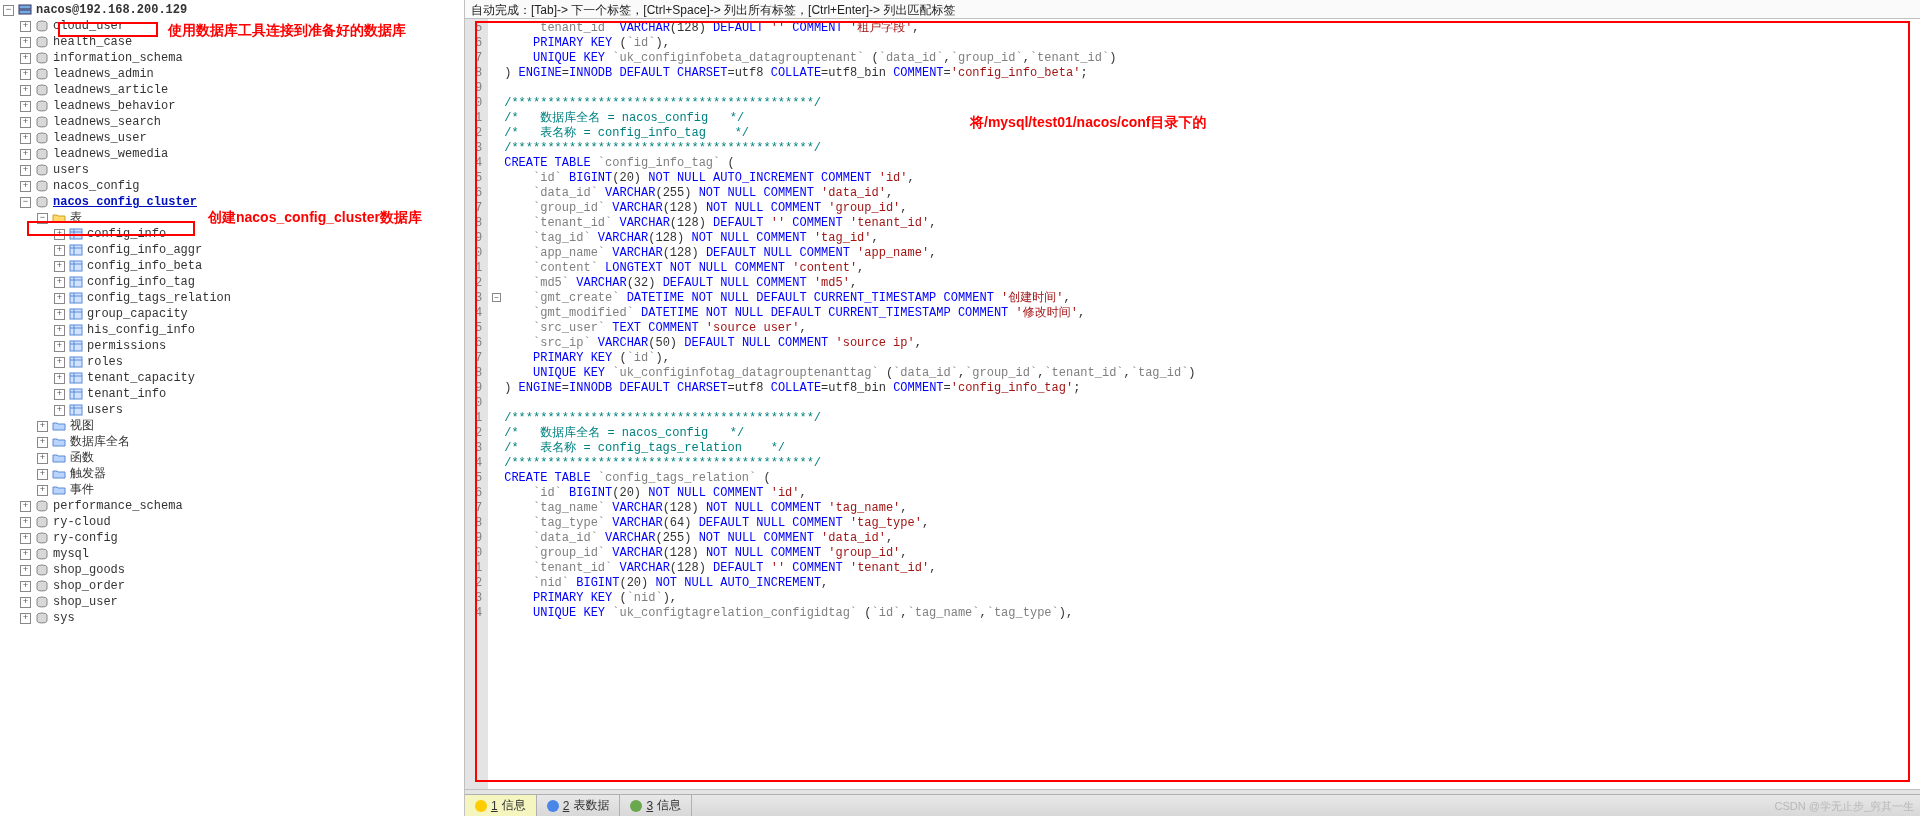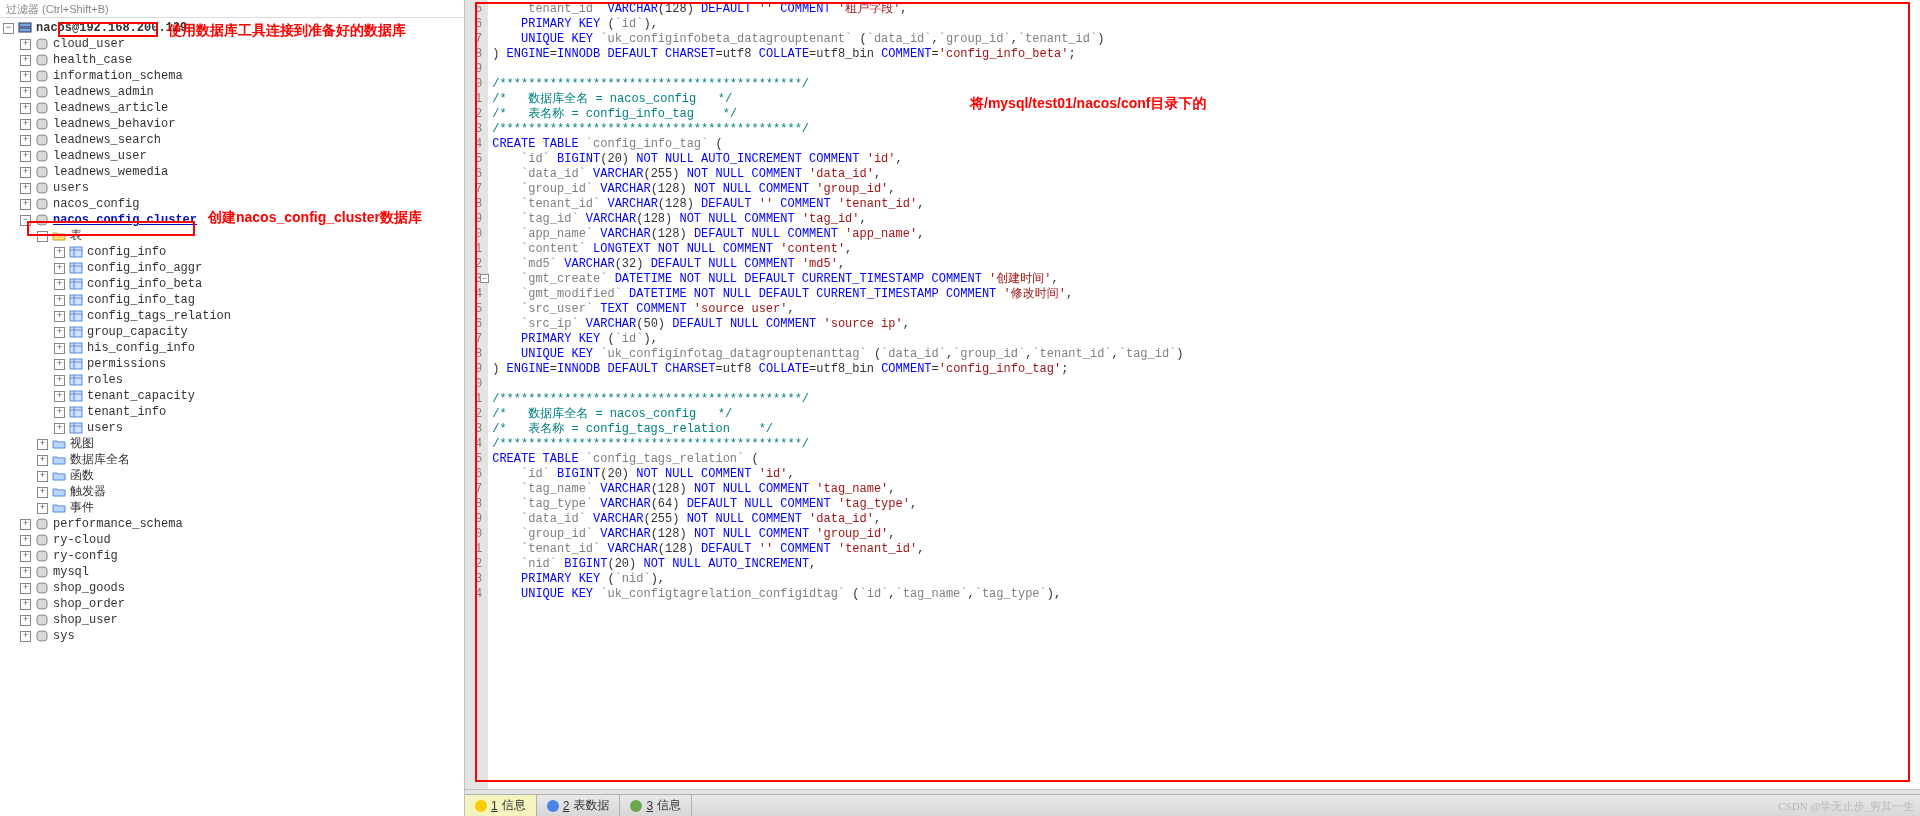--- a/index.html
+++ b/index.html
@@ -18,40 +18,39 @@
   .bold { font-weight:bold; }
   .sel { color:#0010c0; text-decoration:underline; font-weight:bold; }
   .hlbox { position:absolute; border:2px solid #ff0000; pointer-events:none; }
   .ann { position:absolute; color:#ff0000; font-weight:bold; font-size:14px; font-family:"Microsoft YaHei",sans-serif; pointer-events:none; }
   .left-wrap { position:relative; height:100%; }
   .hint { height:19px; font-size:12px; color:#222; padding:2px 6px; border-bottom:1px solid #c0c0c0; background:#fafafa; }
   .editor-wrap { position:relative; flex:1; overflow:hidden; }
   .editor-border { position:absolute; left:10px; right:10px; top:2px; bottom:7px; border:2px solid #ff0000; pointer-events:none; }
   .editor { position:absolute; left:0; right:0; top:0; bottom:0; display:flex; font-family:"Courier New",monospace; font-size:12px; line-height:15px; }
   .gutter { background:#e4e4e4; color:#808080; text-align:right; padding:2px 6px 2px 10px; user-select:none; }
-  .code { padding:2px 4px; white-space:pre; }
+  .code { padding:2px 16px; white-space:pre; }
   .fold { position:absolute; left:0; width:9px; height:9px; border:1px solid #888; background:#fff; font-size:8px; line-height:7px; text-align:center; color:#555; }
   .k-blue { color:#0000ff; }
   .k-gray { color:#808080; }
   .k-str { color:#a31515; }
   .k-cmt { color:#008080; }
   .tabs { height:22px; background:linear-gradient(#e8e8e8,#d8d8d8); border-top:1px solid #b0b0b0; display:flex; align-items:center; font-size:12px; }
   .tab { display:flex; align-items:center; gap:4px; padding:0 10px; height:22px; border-right:1px solid #b0b0b0; cursor:pointer; }
   .tab .dot { width:12px; height:12px; border-radius:50%; display:inline-block; }
   .tab.active { background:#f5f5c0; }
-  .watermark { position:absolute; right:6px; bottom:2px; color:#b8b8b8; font-size:11px; font-family:Liberation Serif, serif; }
+  .watermark { position:absolute; right:6px; bottom:2px; color:#b8b8b8; font-size:11px; font-family:Liberation Sans, sans-serif; }
   .ruler { height:5px; background:#e4e4e4; border-top:1px solid #c0c0c0; }
 </style>
 </head>
 <body>
 
 <div class="app">
   <div class="left">
     <div class="left-wrap">
-      <div class="filter">过滤器 (Ctrl+Shift+B)</div>
       <div class="tree" id="tree">
           <div class="row">
     <span class="ind" style="width:0px"></span>
             <span class="tg">−</span>
     <span class="ico">
               <svg width="14" height="12">
                 <rect x="1" y="1" width="12" height="4" fill="#77aadd" stroke="#336"></rect>
                 <rect x="1" y="6" width="12" height="4" fill="#77aadd" stroke="#336"></rect>
               </svg>
             </span>
@@ -483,20 +482,21 @@
           </div>
         </div>
       <div class="hlbox" style="left:58px; top:22px; width:100px; height:15px;"></div>
       <div class="ann" style="left:168px; top:22px;">使用数据库工具连接到准备好的数据库</div>
       <div class="hlbox" style="left:27px; top:221px; width:168px; height:15px;"></div>
       <div class="ann" style="left:208px; top:209px;">创建nacos_config_cluster数据库</div>
     </div>
   </div>
 
   <div class="right">
+    <div class="hint">自动完成：[Tab]-&gt; 下一个标签，[Ctrl+Space]-&gt; 列出所有标签，[Ctrl+Enter]-&gt; 列出匹配标签</div>
     <div class="editor-wrap">
       <div class="editor">
         <div class="gutter" id="gutter">
             <div>5</div>
             <div>6</div>
             <div>7</div>
             <div>8</div>
             <div>9</div>
             <div>0</div>
             <div>1</div>

